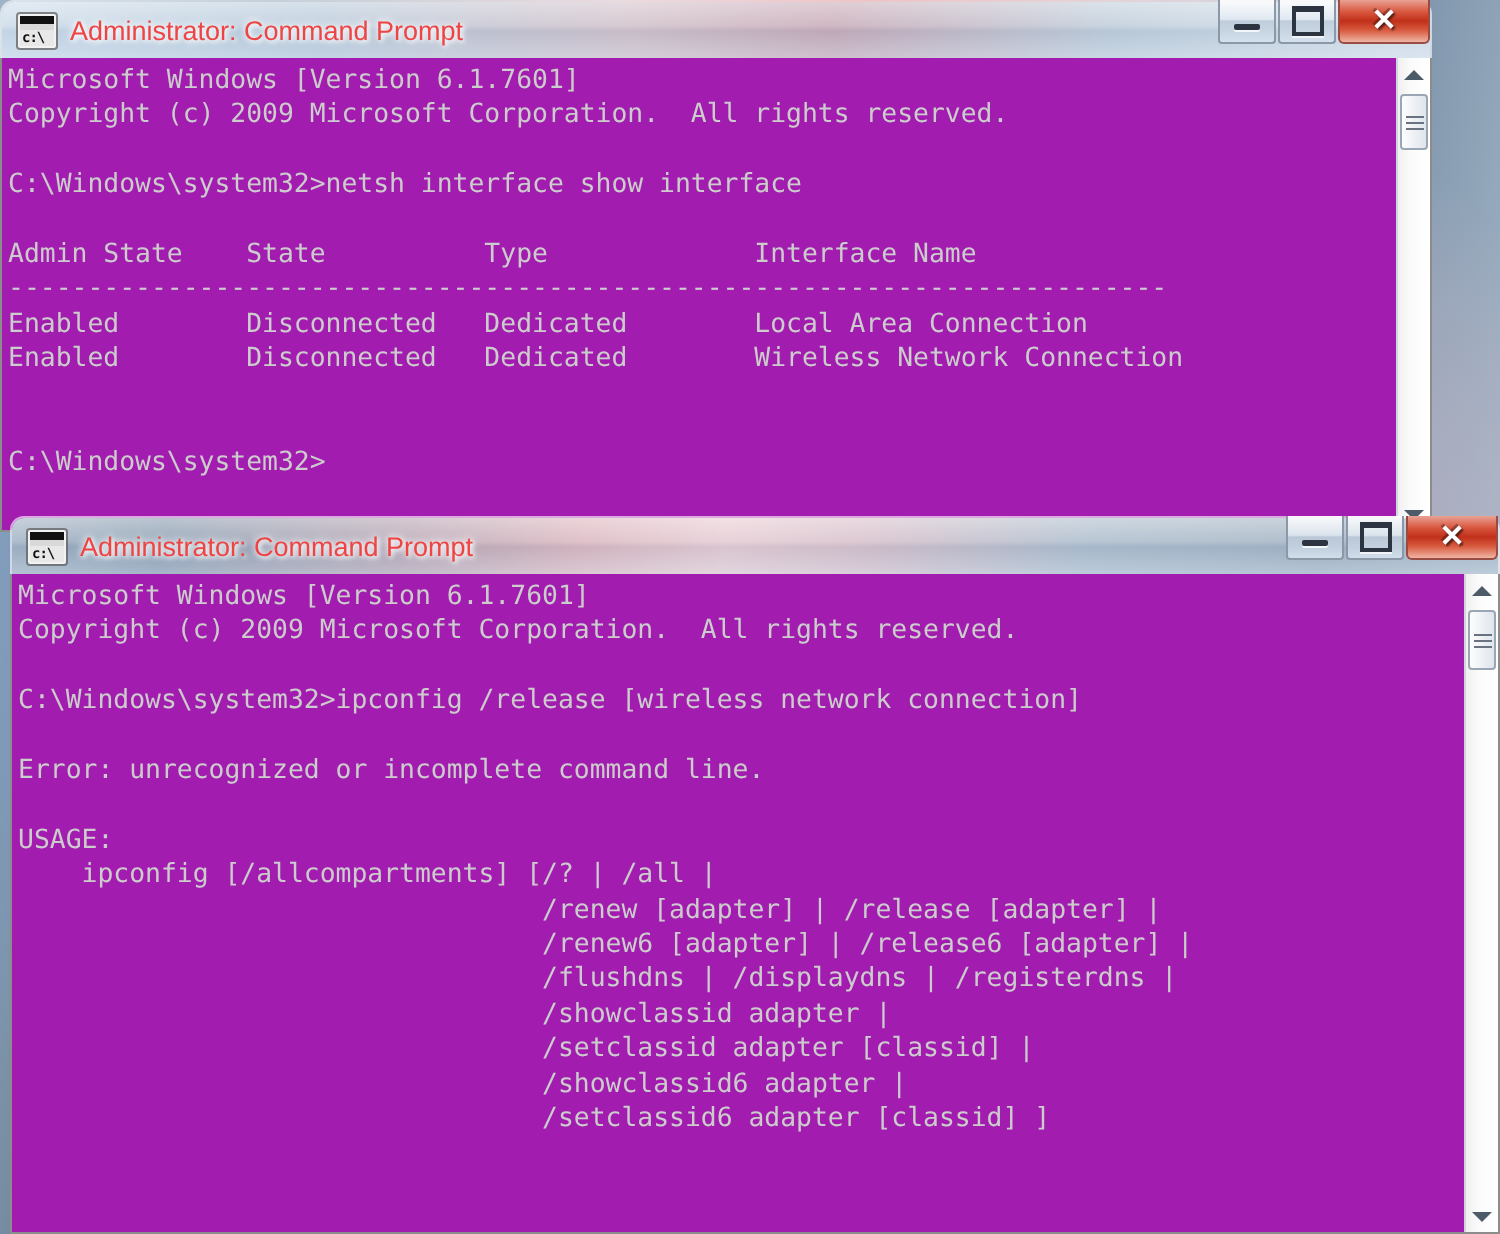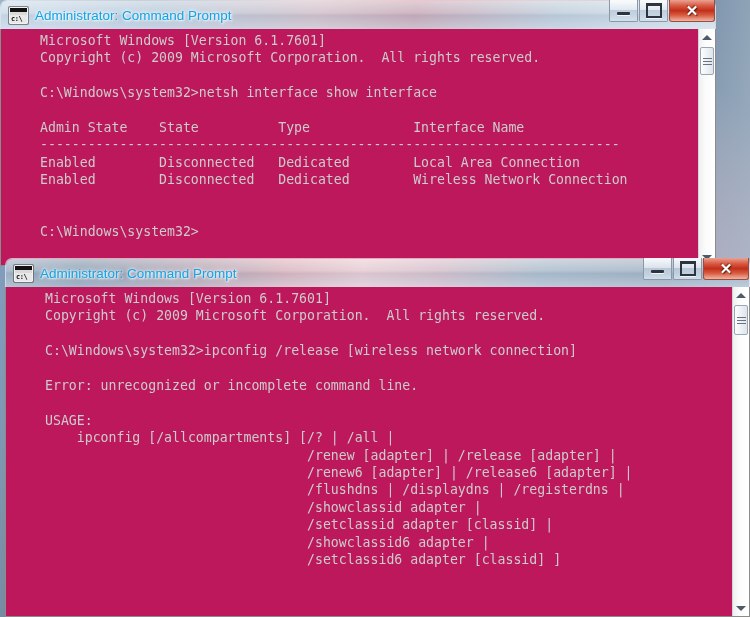--- a/index.html
+++ b/index.html
@@ -102,21 +102,21 @@
     text-align: left;
     padding-left: 1px;
     letter-spacing: -0.5px;
     font-weight: bold;
   }
   .title-text {
     position: relative;
     z-index: 3;
     margin-left: 7px;
     font-size: 13.5px;
-    color: #0ea5e9;
+    color: #ef4444;
     white-space: nowrap;
     text-shadow:
       0 0 3px rgba(255,255,255,0.95),
       0 0 6px rgba(255,255,255,0.85),
       1px 1px 2px rgba(255,255,255,0.8);
   }
 
   
   .caption-buttons {
     position: absolute;
@@ -184,24 +184,23 @@
     left: 0; right: 0;
     top: 29px; bottom: 0;
     background: #000;
     border: 1px solid rgba(255,255,255,0.55);
     border-top: none;
     box-sizing: border-box;
     display: flex;
   }
   .console {
     flex: 1 1 auto;
-    background: #be185d;
+    background: #a21caf;
     overflow: hidden;
     position: relative;
-    padding-left: 36px;
   }
   .console pre {
     margin: 0;
     padding: 3px 0 0 3px;
     color: #cccccc;
     font-family: "DejaVu Sans Mono", "Liberation Mono", monospace;
     font-size: 13.2px;
     line-height: 17.4px;
     white-space: pre;
     letter-spacing: 0px;

